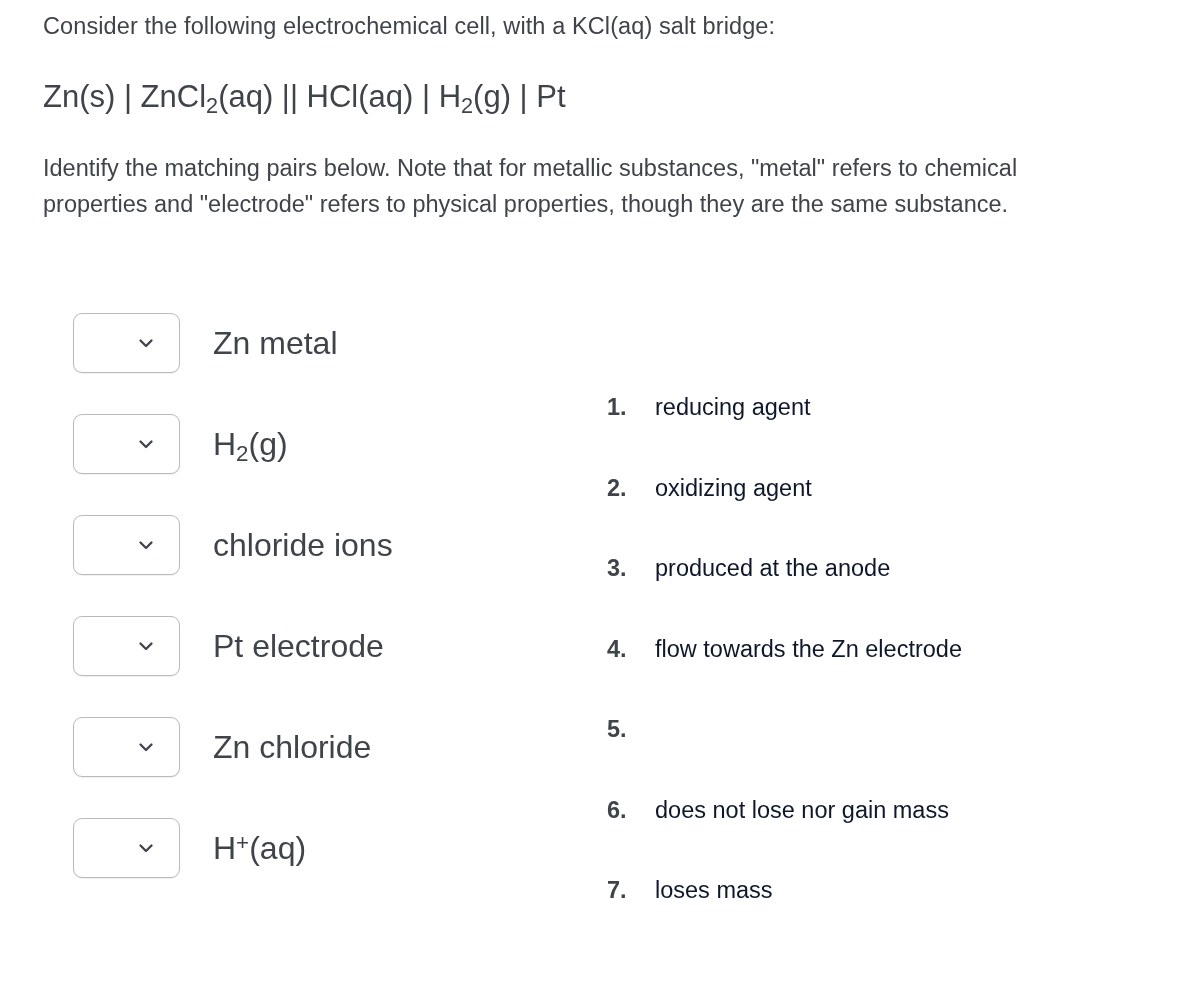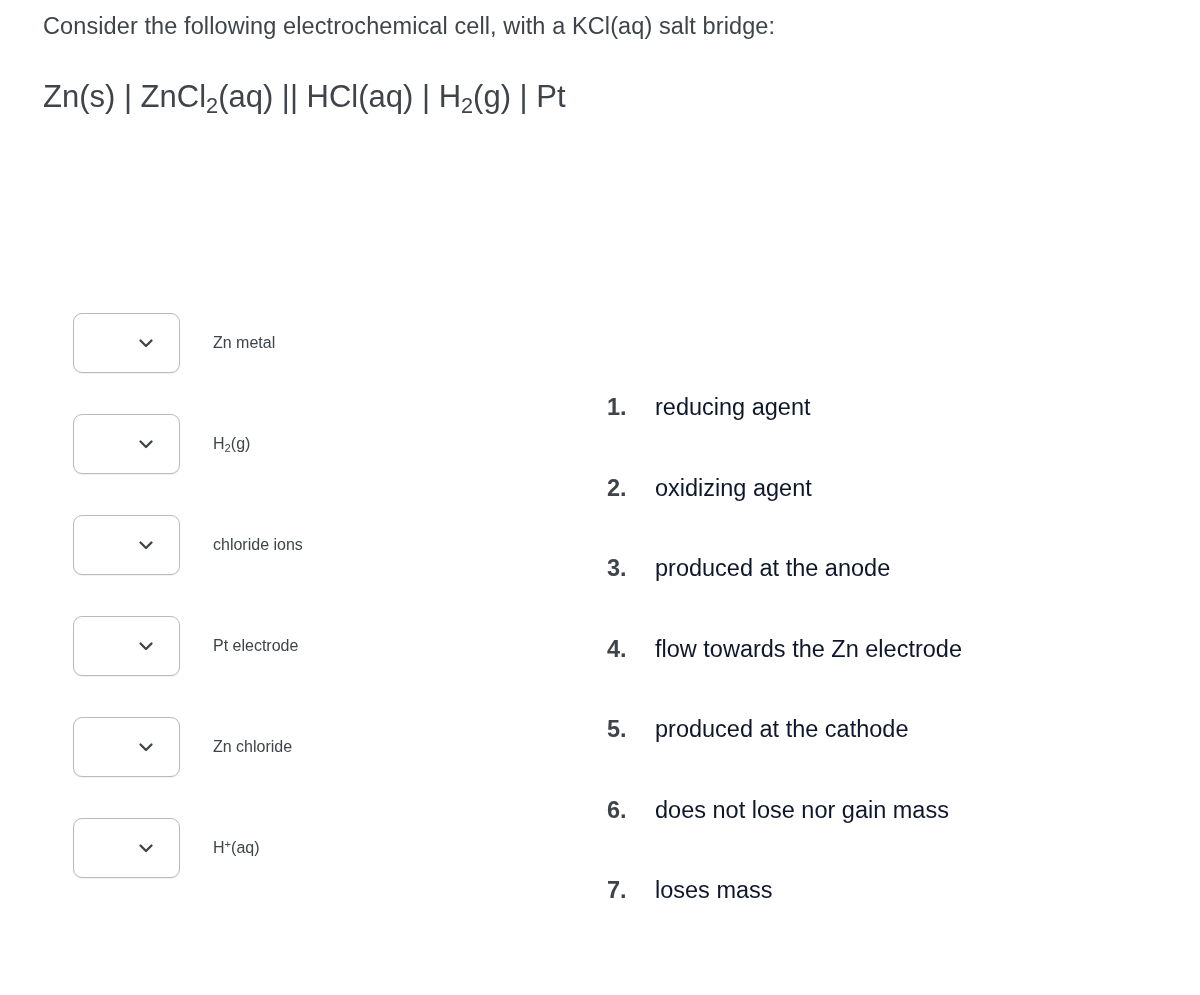--- a/index.html
+++ b/index.html
@@ -87,21 +87,21 @@
     left: 62px;
     top: 50%;
     transform: translateY(-50%);
     width: 20px;
     height: 20px;
     display: block;
   }
   .chevron svg { display: block; }
   .match-label {
     margin-left: 33px;
-    font-size: 16px;
+    font-size: 32px;
     line-height: 1;
     color: #3f444a;
     white-space: nowrap;
   }
 
   
   .answer-list {
     position: absolute;
     left: 607px;
     top: 394px;
@@ -128,20 +128,21 @@
 </head>
 <body>
 
 <div class="prompt">
   <div class="prompt-line">Consider the following electrochemical cell, with a KCl(aq) salt bridge:</div>
 
   <div class="cell-notation">
     <span>Zn(s) | ZnCl</span><sub>2</sub><span>(aq) || HCl(aq) | H</span><sub>2</sub><span>(g) | Pt</span>
   </div>
 
+  <div class="instructions">Identify the matching pairs below. Note that for metallic substances, "metal" refers to chemical properties and "electrode" refers to physical properties, though they are the same substance.</div>
 </div>
 
 <div class="match-column">
 
   <div class="match-row">
     <div class="dropdown">
       <span class="chevron">
         <svg width="20" height="20" viewBox="0 0 20 20">
             <path d="M4.5 7.5 L10 13 L15.5 7.5" fill="none" stroke="#3f444a" stroke-width="2.3" stroke-linecap="round" stroke-linejoin="round"></path>
           </svg>
@@ -225,21 +226,20 @@
     <span class="answer-text">produced at the anode</span>
   </div>
 
   <div class="answer-item">
     <span class="answer-num">4.</span>
     <span class="answer-text">flow towards the Zn electrode</span>
   </div>
 
   <div class="answer-item">
     <span class="answer-num">5.</span>
-    <span class="answer-text">produced at the cathode</span>
   </div>
 
   <div class="answer-item">
     <span class="answer-num">6.</span>
     <span class="answer-text">does not lose nor gain mass</span>
   </div>
 
   <div class="answer-item">
     <span class="answer-num">7.</span>
     <span class="answer-text">loses mass</span>

